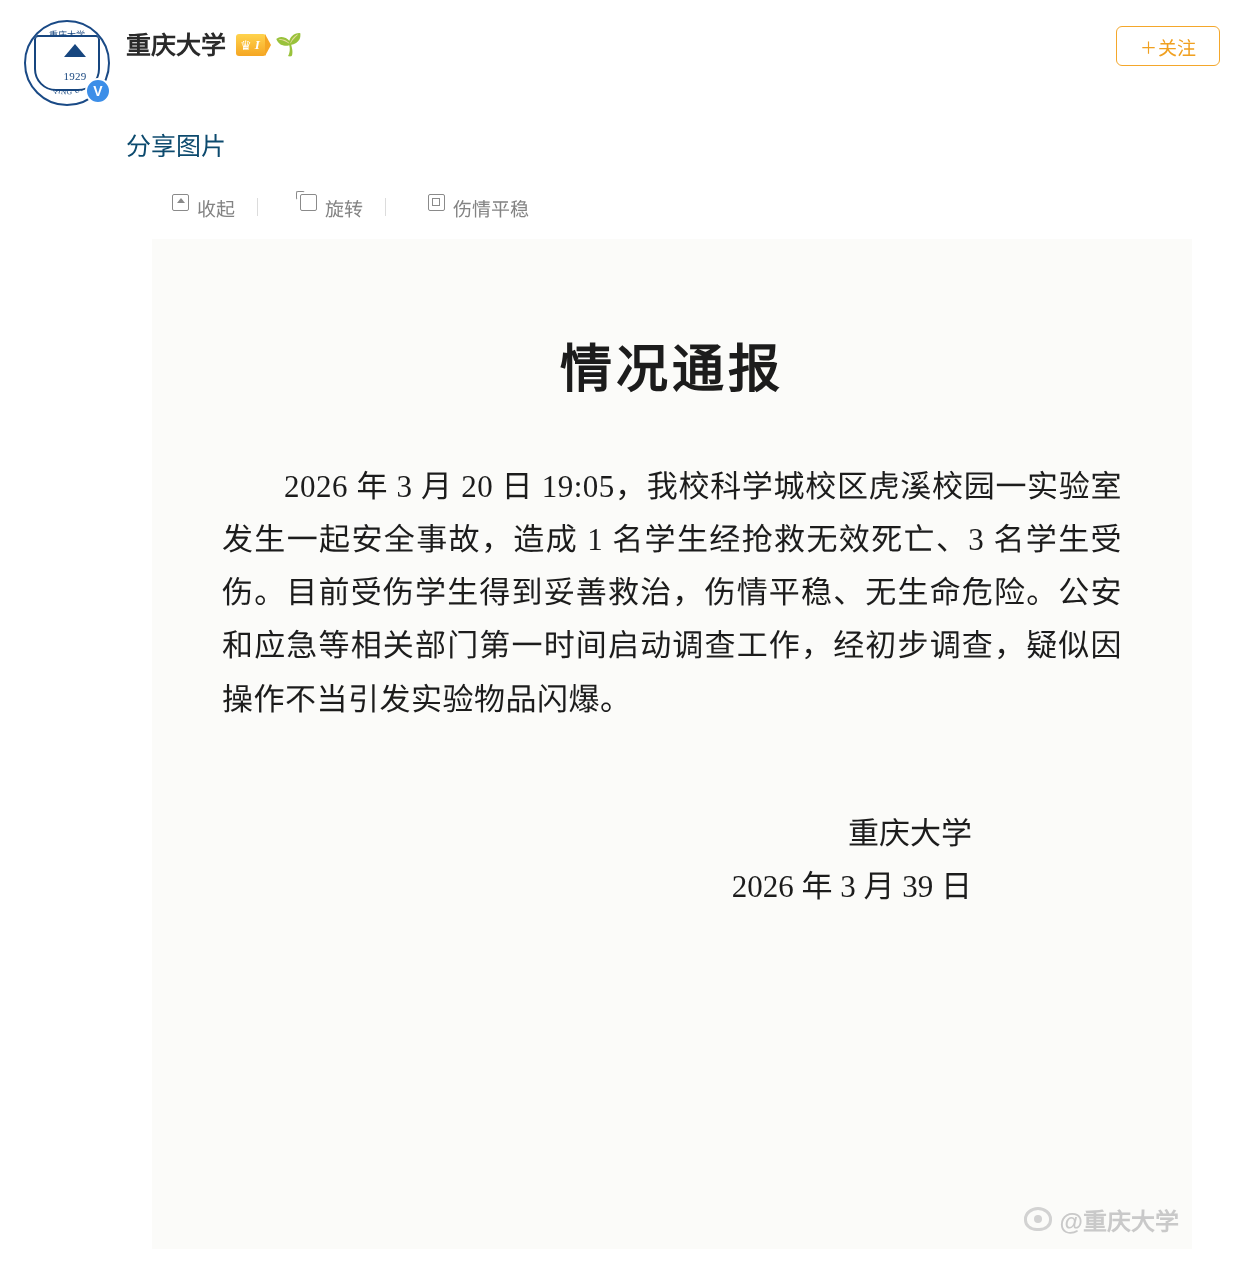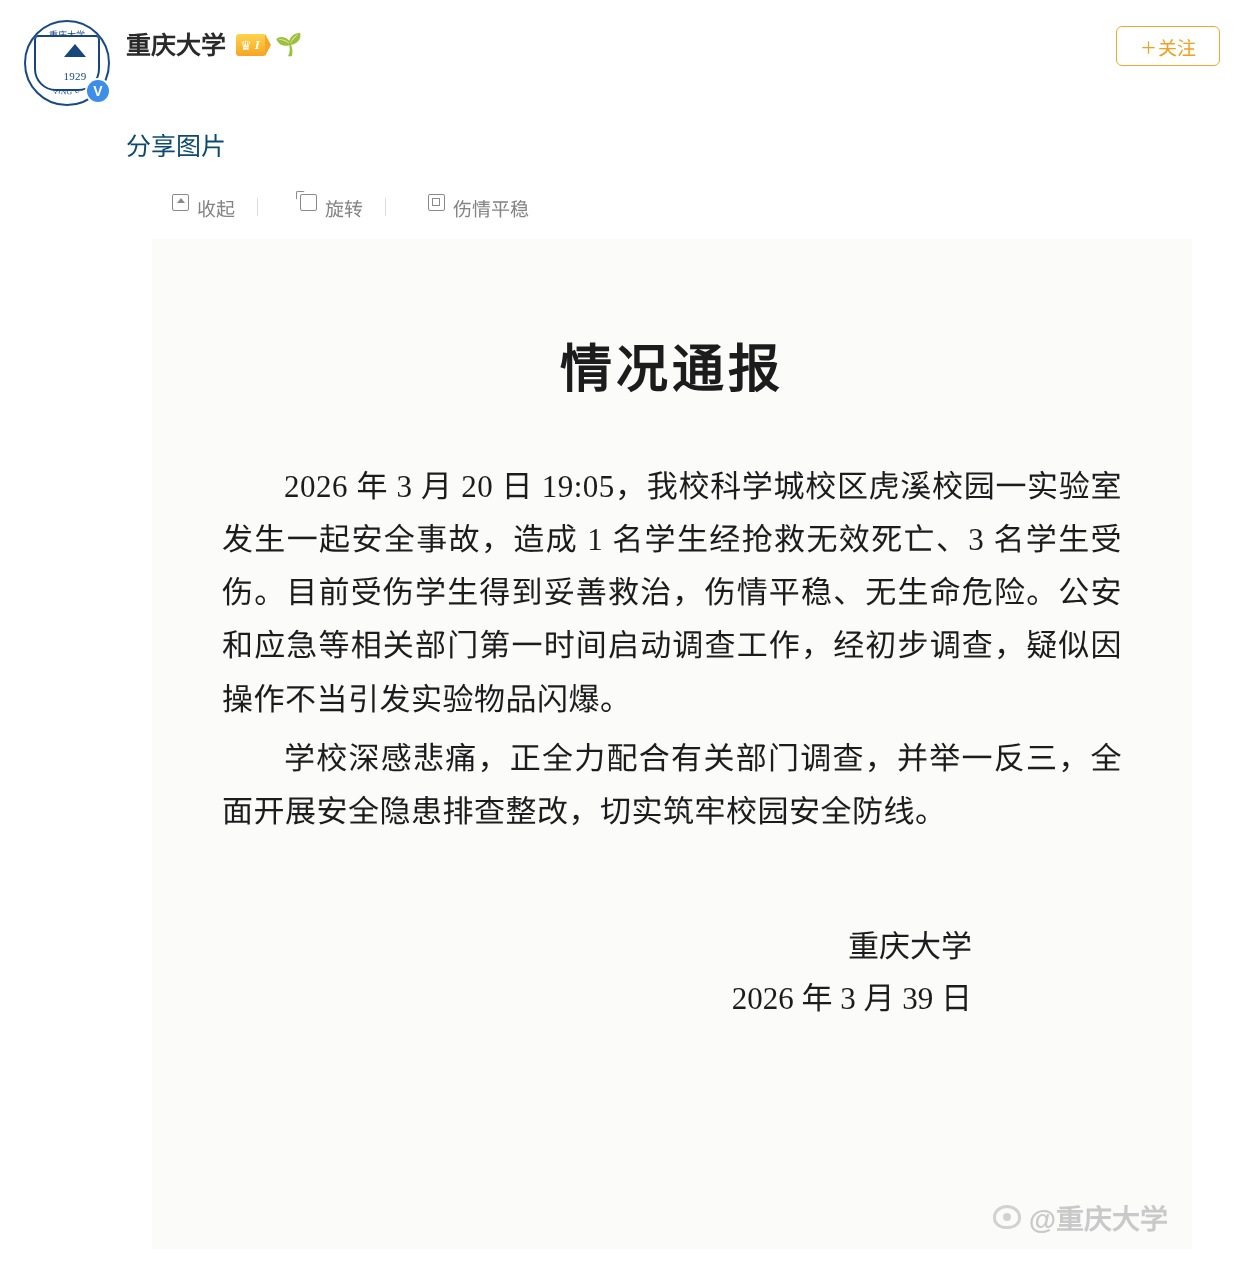--- a/index.html
+++ b/index.html
@@ -298,27 +298,27 @@
   }
   .notice-sign {
     margin-top: 82px;
     text-align: right;
     font-size: 31px;
     line-height: 1.7;
     padding-right: 150px;
   }
   .watermark {
     position: absolute;
-    right: 24px;
+    right: 13px;
     bottom: 12px;
     display: flex;
     align-items: center;
     gap: 8px;
     color: #c9c9c9;
-    font-size: 28px;
+    font-size: 24px;
     font-weight: bold;
     font-family: "Liberation Sans", sans-serif;
     text-align: right;
   }
   .wm-eye {
     width: 28px;
     height: 24px;
     border-radius: 50% 50% 45% 45%;
     border: 3px solid #d2d2d2;
     box-sizing: border-box;
@@ -392,21 +392,20 @@
     <div class="tool-sep"></div>
     <div class="tool-item">
       <span class="ico ico-zoom"></span>
       <span>伤情平稳</span>
     </div>
   </div>
 
   <div class="notice-card">
     <div class="notice-title">情况通报</div>
     <p class="notice-para">2026 年 3 月 20 日 19:05，我校科学城校区虎溪校园一实验室发生一起安全事故，造成 1 名学生经抢救无效死亡、3 名学生受伤。目前受伤学生得到妥善救治，伤情平稳、无生命危险。公安和应急等相关部门第一时间启动调查工作，经初步调查，疑似因操作不当引发实验物品闪爆。</p>
-    <p class="notice-para">学校深感悲痛，正全力配合有关部门调查，并举一反三，全面开展安全隐患排查整改，切实筑牢校园安全防线。</p>
     <div class="notice-sign">
       <div>重庆大学</div>
       <div>2026 年 3 月 39 日</div>
     </div>
     <div class="watermark">
       <span class="wm-eye"></span>
       <span>@重庆大学</span>
     </div>
   </div>
 

